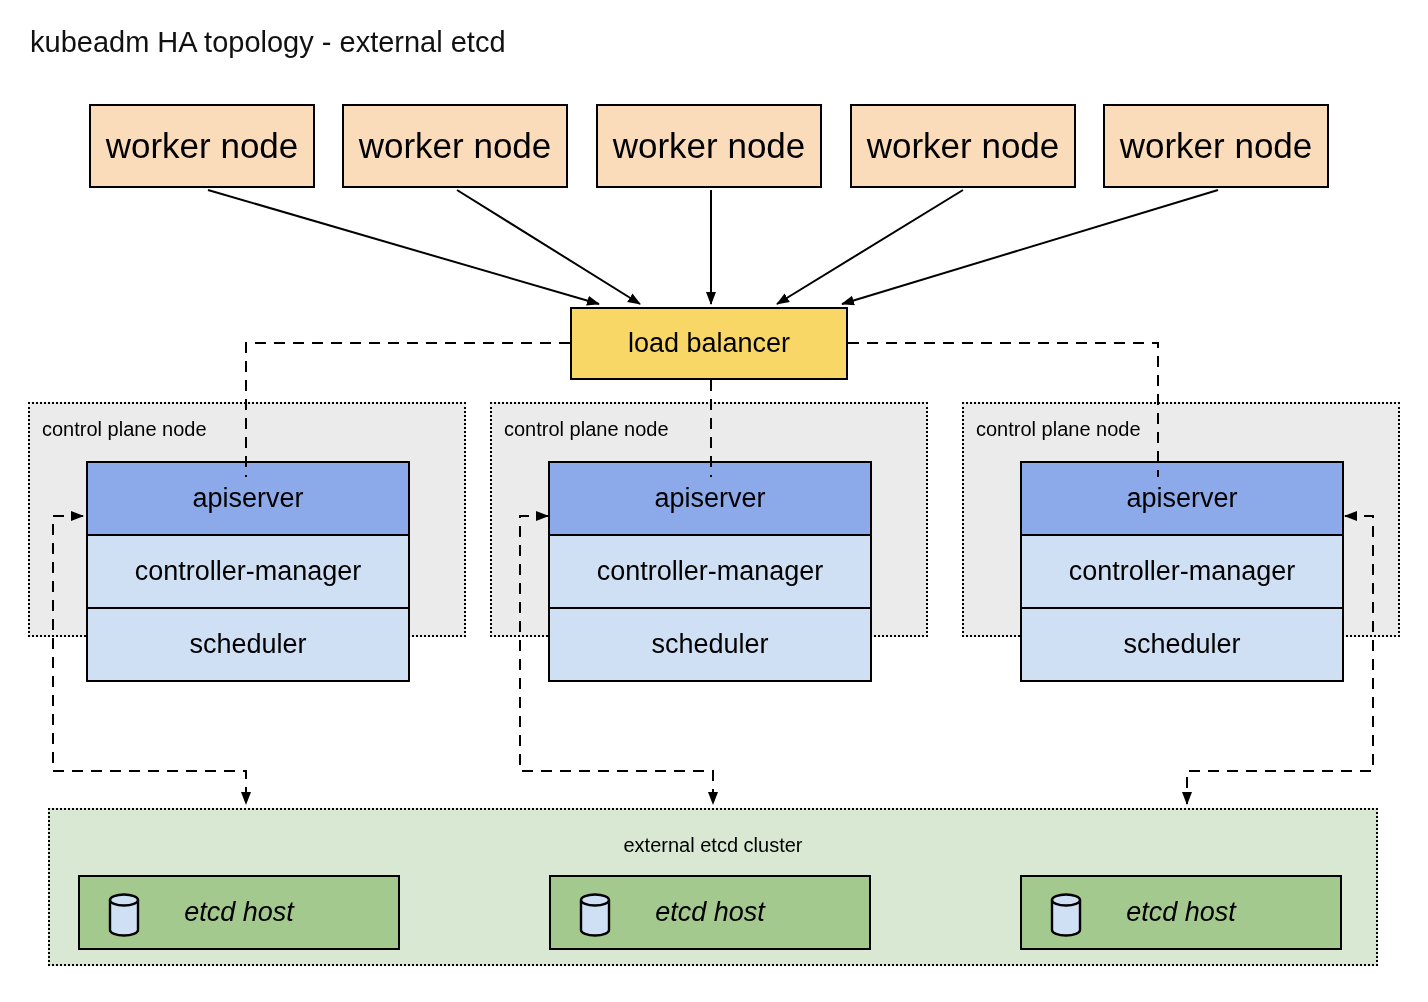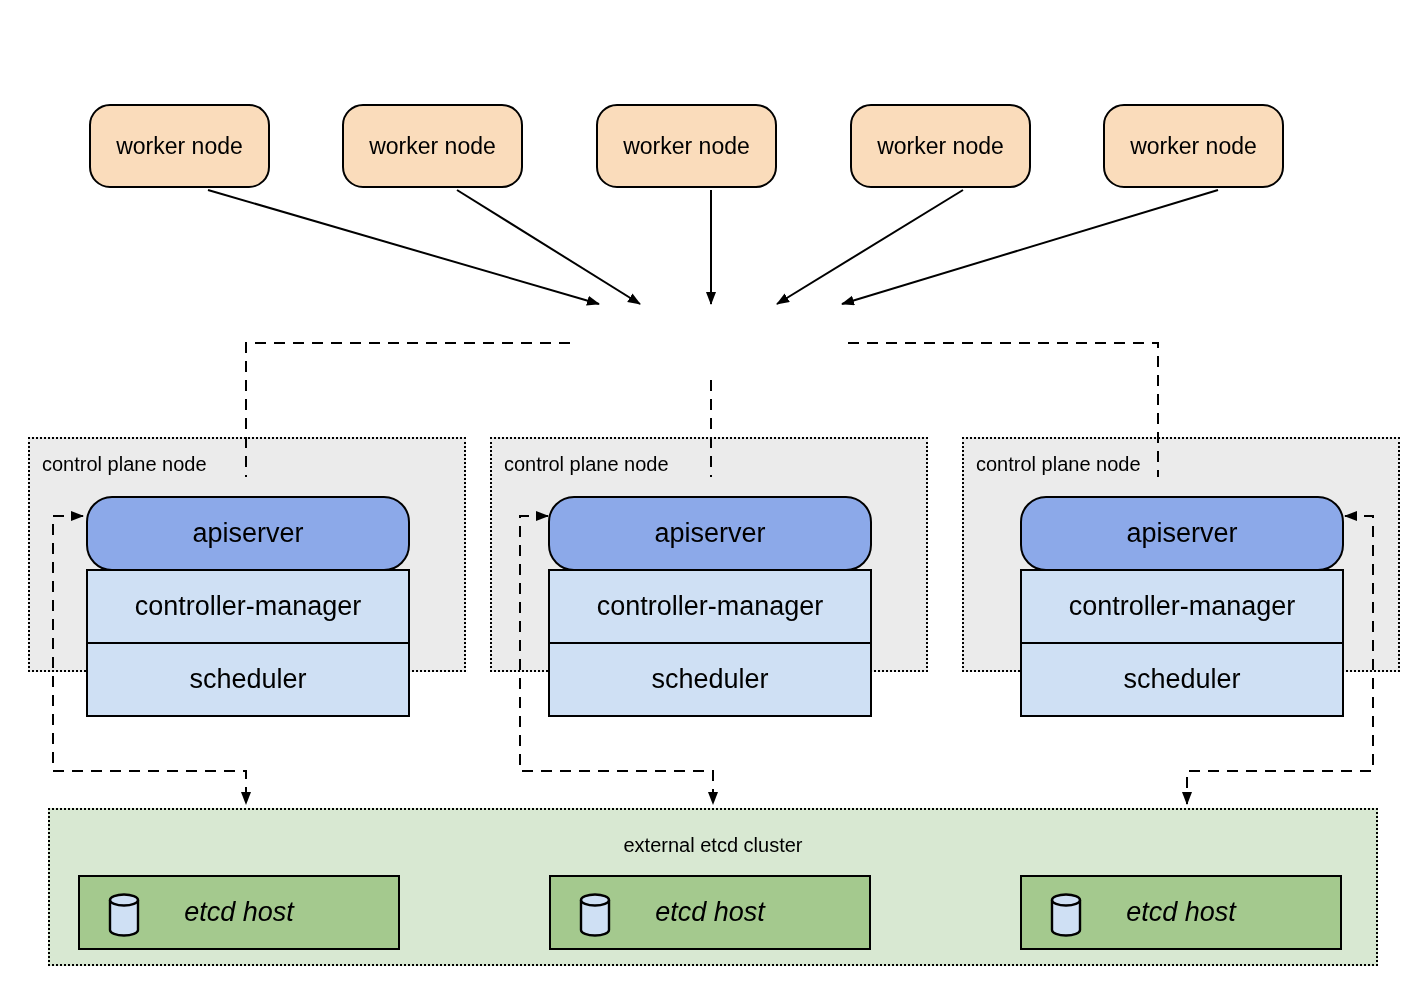--- a/index.html
+++ b/index.html
@@ -19,51 +19,52 @@
     font-family:"Liberation Sans", sans-serif;color:#000;overflow:hidden;
   }
   .title{
     position:absolute;left:30px;top:26px;font-size:29px;color:#111;
     white-space:nowrap;
   }
   .box{
     position:absolute;box-sizing:border-box;border:2px solid var(--line);
     display:flex;align-items:center;justify-content:center;
   }
-  .worker{top:104px;width:181px;height:84px;background:var(--worker);font-size:23px;z-index:3;border-radius:21px;}
+  .worker{top:104px;width:226px;height:84px;background:var(--worker);font-size:35px;z-index:3;}
   .lb{left:570px;top:307px;width:278px;height:73px;background:var(--lb);font-size:27px;z-index:3;}
   .cp{
-    position:absolute;top:437px;width:438px;height:235px;box-sizing:border-box;
+    position:absolute;top:402px;width:438px;height:235px;box-sizing:border-box;
     background:var(--cpbg);border:2px dotted var(--line);z-index:1;
   }
   .cp-label{position:absolute;left:12px;top:14px;font-size:20px;}
   .stack{position:absolute;left:56px;top:57px;width:324px;z-index:3;}
   .comp{
     box-sizing:border-box;height:75px;margin-top:-2px;border:2px solid var(--line);
     background:var(--comp);display:flex;align-items:center;justify-content:center;
     font-size:27px;position:relative;
   }
   .comp:first-child{margin-top:0;}
-  .comp.api{background:var(--api);border-radius:26px;}
+  .comp.api{background:var(--api);}
   .etcd-cluster{
     position:absolute;left:48px;top:808px;width:1330px;height:158px;box-sizing:border-box;
     background:var(--etcdbg);border:2px dotted var(--line);z-index:1;
   }
   .etcd-label{position:absolute;top:24px;left:0;width:100%;text-align:center;font-size:20px;}
   .etcd-host{top:875px;width:322px;height:75px;background:var(--host);font-size:27px;z-index:3;font-style:italic;}
   .etcd-host .cyl{position:absolute;left:27px;top:15px;}
   .connectors{position:absolute;left:0;top:0;z-index:2;pointer-events:none;}
   .connectors .solid{stroke:var(--line);stroke-width:2;fill:none;}
   .connectors .dash{stroke:var(--line);stroke-width:2;fill:none;stroke-dasharray:11 8;}
 </style>
 </head>
 <body>
 
 <div class="canvas">
 
+  <div class="title">kubeadm HA topology - external etcd</div>
 
   <svg class="connectors" width="1428" height="1002" viewBox="0 0 1428 1002">
     <defs>
       <marker id="ah" markerUnits="userSpaceOnUse" markerWidth="15" markerHeight="12" refX="12" refY="5" orient="auto-start-reverse">
         <path d="M0,0 L13,5 L0,10 Z" fill="#000"></path>
       </marker>
     </defs>
 
     <line class="solid" x1="208" y1="190" x2="599" y2="304" marker-end="url(#ah)"></line>
     <line class="solid" x1="457" y1="190" x2="640" y2="304" marker-end="url(#ah)"></line>
@@ -89,20 +90,23 @@
   <div class="box worker" style="left:596px">
       <span>worker node</span>
     </div>
   <div class="box worker" style="left:850px">
       <span>worker node</span>
     </div>
   <div class="box worker" style="left:1103px">
       <span>worker node</span>
     </div>
 
+  <div class="box lb">
+    <span>load balancer</span>
+  </div>
 
   <div class="cp" style="left:28px">
     <div class="cp-label">control plane node</div>
     <div class="stack">
       <div class="comp api">
           <span>apiserver</span>
         </div>
       <div class="comp">
           <span>controller-manager</span>
         </div>

